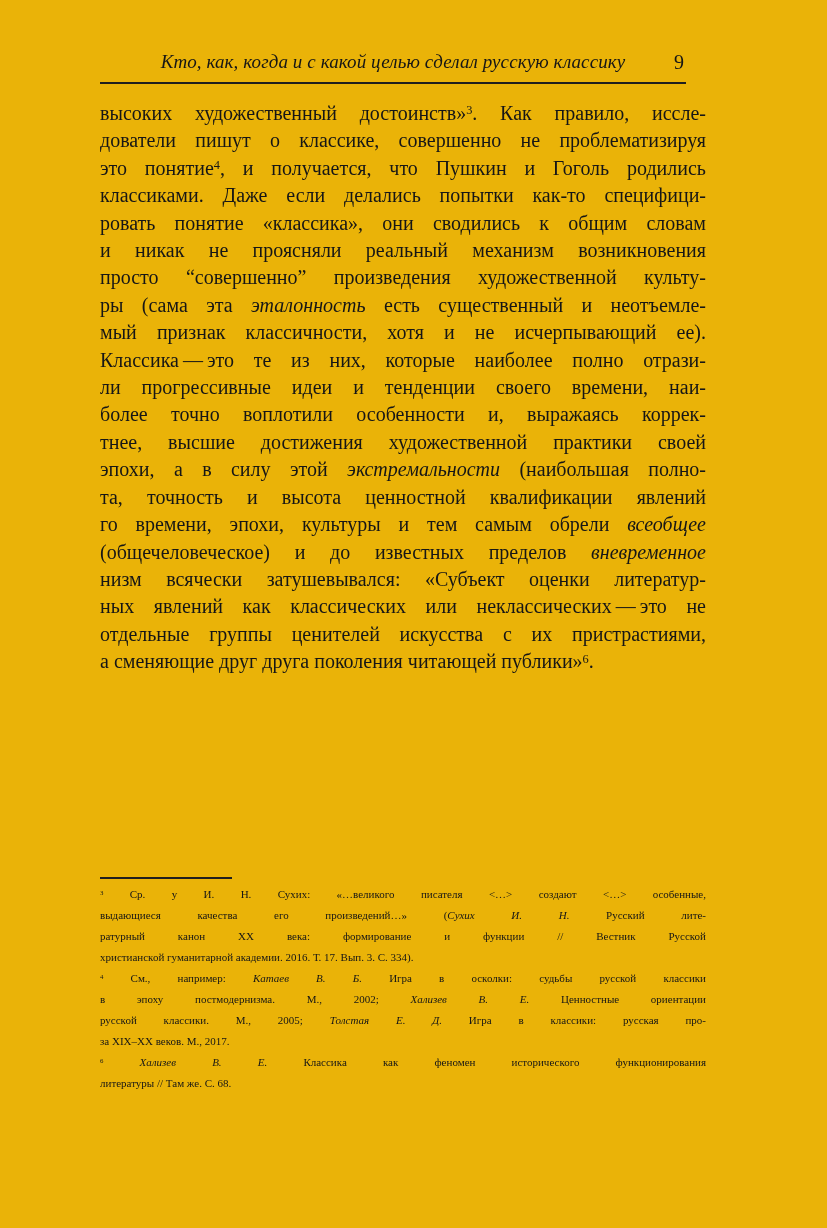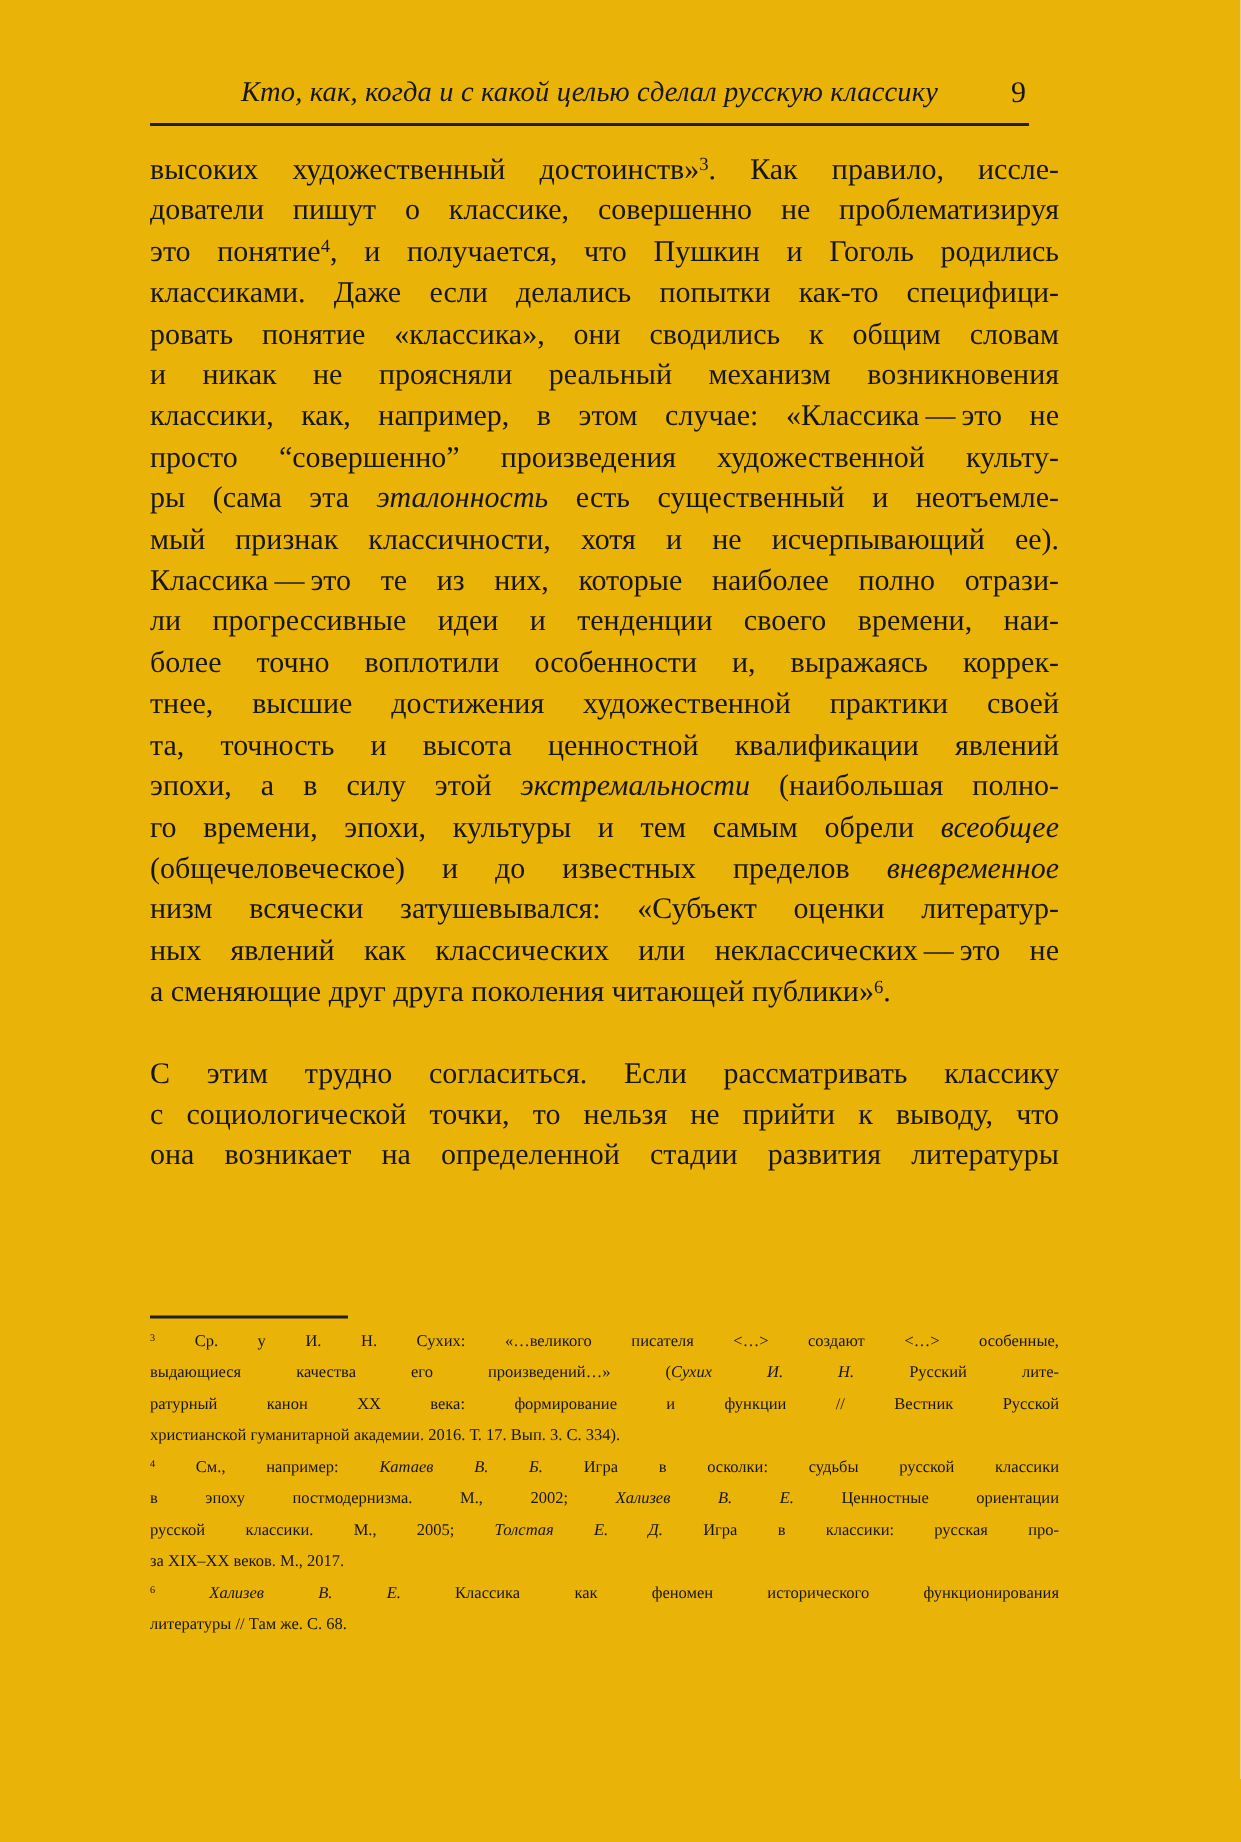--- a/index.html
+++ b/index.html
@@ -69,40 +69,35 @@
   </div>
 
   <div id="body">
       <div class="para">
         <div class="line"><span>высоких художественный достоинств»</span><sup class="fnref">3</sup><span>. Как правило, иссле-</span></div>
         <div class="line"><span>дователи пишут о классике, совершенно не проблематизируя</span></div>
         <div class="line"><span>это понятие</span><sup class="fnref">4</sup><span>, и получается, что Пушкин и Гоголь родились</span></div>
         <div class="line"><span>классиками. Даже если делались попытки как-то специфици-</span></div>
         <div class="line"><span>ровать понятие «классика», они сводились к общим словам</span></div>
         <div class="line"><span>и никак не проясняли реальный механизм возникновения</span></div>
-        <div class="line"><span>классики, как, например, в этом случае: «Классика — это не</span></div>
         <div class="line"><span>просто “совершенно” произведения художественной культу-</span></div>
         <div class="line"><span>ры (сама эта </span><span class="it">эталонность</span><span> есть существенный и неотъемле-</span></div>
         <div class="line"><span>мый признак классичности, хотя и не исчерпывающий ее).</span></div>
         <div class="line"><span>Классика — это те из них, которые наиболее полно отрази-</span></div>
         <div class="line"><span>ли прогрессивные идеи и тенденции своего времени, наи-</span></div>
         <div class="line"><span>более точно воплотили особенности и, выражаясь коррек-</span></div>
         <div class="line"><span>тнее, высшие достижения художественной практики своей</span></div>
+        <div class="line"><span>эпохи, а в силу этой </span><span class="it">экстремальности</span><span> (наибольшая полно-</span></div>
         <div class="line"><span>та, точность и высота ценностной квалификации явлений</span></div>
-        <div class="line"><span>эпохи, а в силу этой </span><span class="it">экстремальности</span><span> (наибольшая полно-</span></div>
         <div class="line"><span>го времени, эпохи, культуры и тем самым обрели </span><span class="it">всеобщее</span></div>
         <div class="line"><span>(общечеловеческое) и до известных пределов </span><span class="it">вневременное</span></div>
         <div class="line"><span>низм всячески затушевывался: «Субъект оценки литератур-</span></div>
         <div class="line"><span>ных явлений как классических или неклассических — это не</span></div>
+        <div class="line"><span>отдельные группы ценителей искусства с их пристрастиями,</span></div>
         <div class="line last"><span>а сменяющие друг друга поколения читающей публики»</span><sup class="fnref">6</sup><span>.</span></div>
-      </div>
-      <div class="para">
-        <div class="line"><span>С этим трудно согласиться. Если рассматривать классику</span></div>
-        <div class="line"><span>с социологической точки, то нельзя не прийти к выводу, что</span></div>
-        <div class="line"><span>она возникает на определенной стадии развития литературы</span></div>
       </div>
     </div>
 
   <div id="footnotes">
     <div class="fn-rule"></div>
     <div id="fnlist">
         <div class="fnote">
           <div class="line"><sup class="fnref">3</sup><span> Ср. у И. Н. Сухих: «…великого писателя &lt;…&gt; создают &lt;…&gt; особенные,</span></div>
           <div class="line"><span>выдающиеся качества его произведений…» (</span><span class="it">Сухих И. Н.</span><span> Русский лите-</span></div>
           <div class="line"><span>ратурный канон XX века: формирование и функции // Вестник Русской</span></div>

